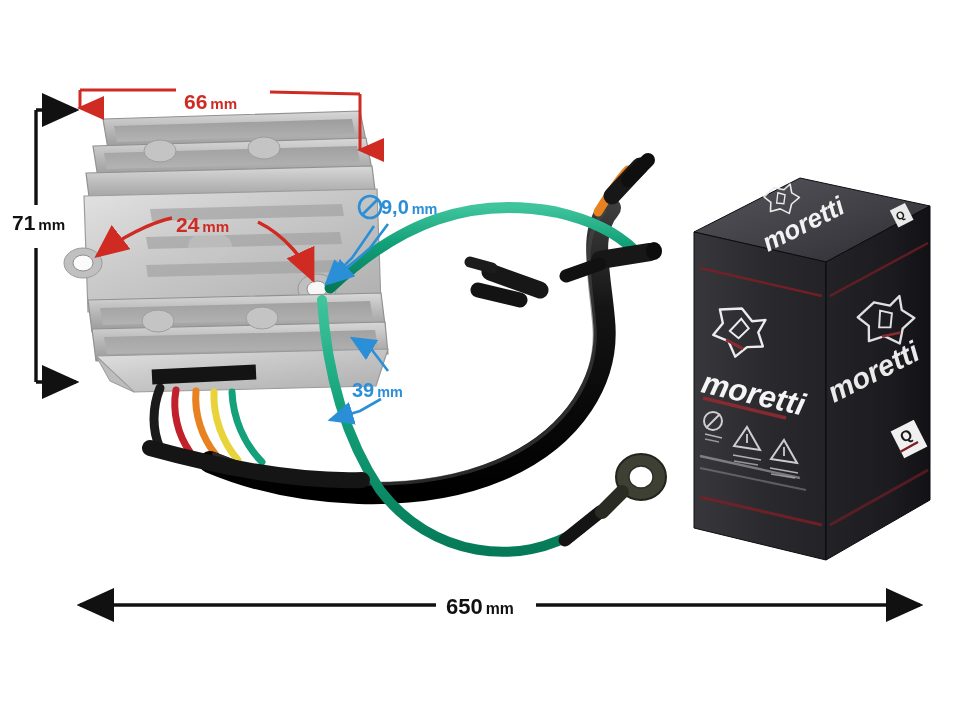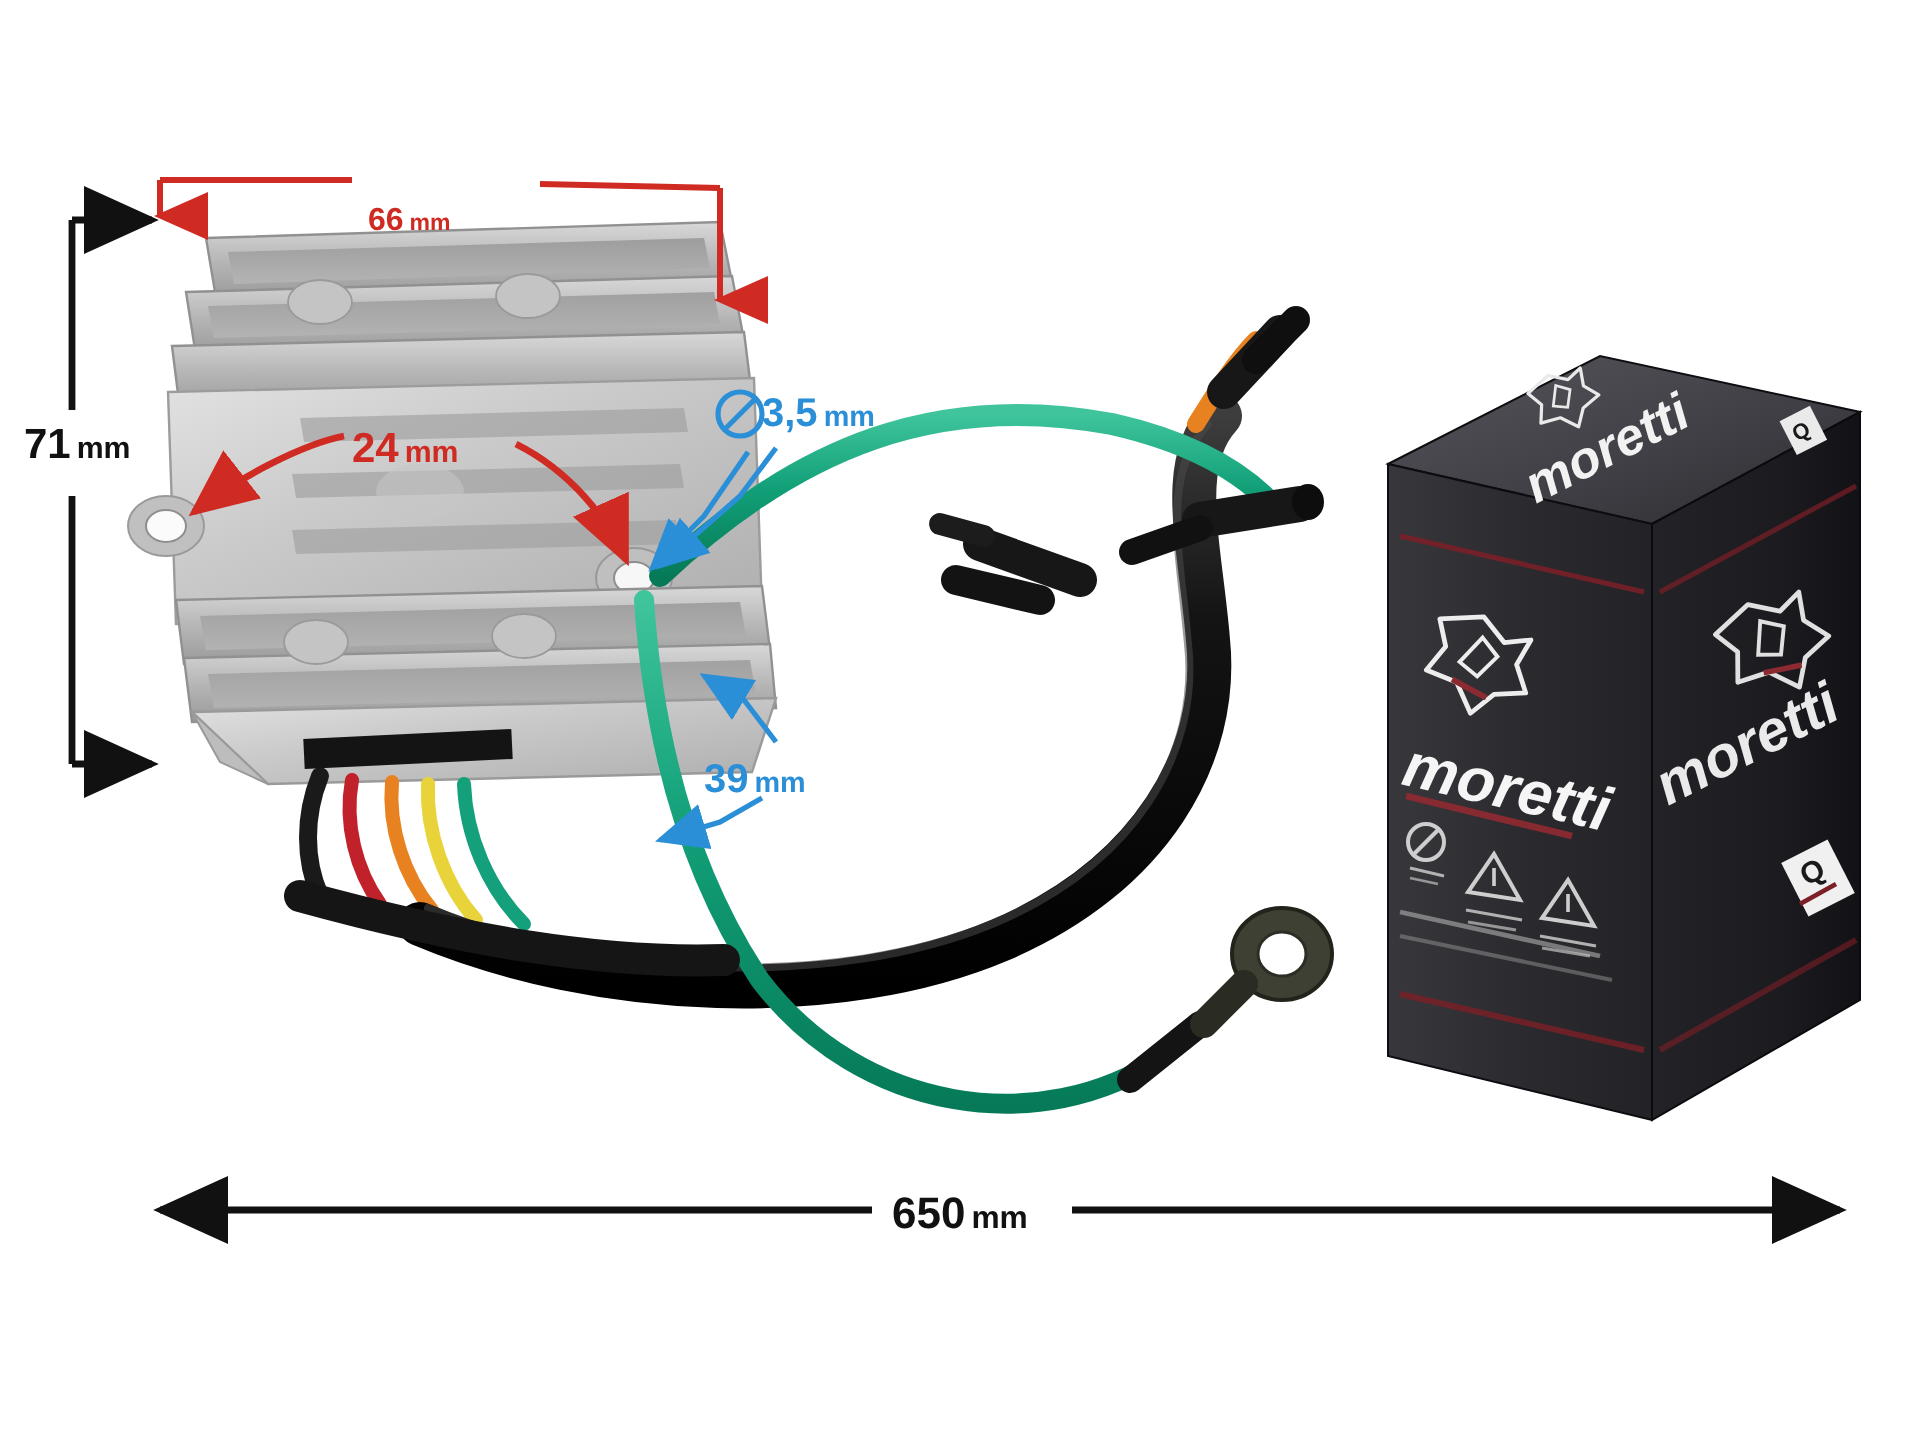--- a/index.html
+++ b/index.html
@@ -26,21 +26,21 @@
     font-family: "Liberation Sans", sans-serif;
     font-weight: bold;
     white-space: nowrap;
     user-select: none;
   }
   .dim-unit {
     font-size: 0.72em;
     font-weight: bold;
     margin-left: 3px;
   }
-  #lbl-66  { left: 184px; top: 102px;  font-size: 16px; color: #cf2b22; }
+  #lbl-66  { left: 184px; top: 90px;  font-size: 21px; color: #cf2b22; }
   #lbl-59  { left: 12px;  top: 211px; font-size: 21px; color: #111111; }
   #lbl-55  { left: 176px; top: 213px; font-size: 21px; color: #cf2b22; }
   #lbl-65  { left: 381px; top: 196px; font-size: 20px; color: #2b8fd8; }
   #lbl-23  { left: 352px; top: 379px; font-size: 20px; color: #2b8fd8; }
   #lbl-360 { left: 446px; top: 594px; font-size: 22px; color: #111111; }
 </style>
 </head>
 <body>
 
 <div id="stage">
@@ -292,21 +292,21 @@
 
   <div class="dim-label" id="lbl-59">
     <span>71</span><span class="dim-unit">mm</span>
   </div>
 
   <div class="dim-label" id="lbl-55">
     <span>24</span><span class="dim-unit">mm</span>
   </div>
 
   <div class="dim-label" id="lbl-65">
-    <span>3,5</span><span class="dim-unit">mm</span>
+    <span>9,0</span><span class="dim-unit">mm</span>
   </div>
 
   <div class="dim-label" id="lbl-23">
     <span>39</span><span class="dim-unit">mm</span>
   </div>
 
   <div class="dim-label" id="lbl-360">
     <span>650</span><span class="dim-unit">mm</span>
   </div>
 

